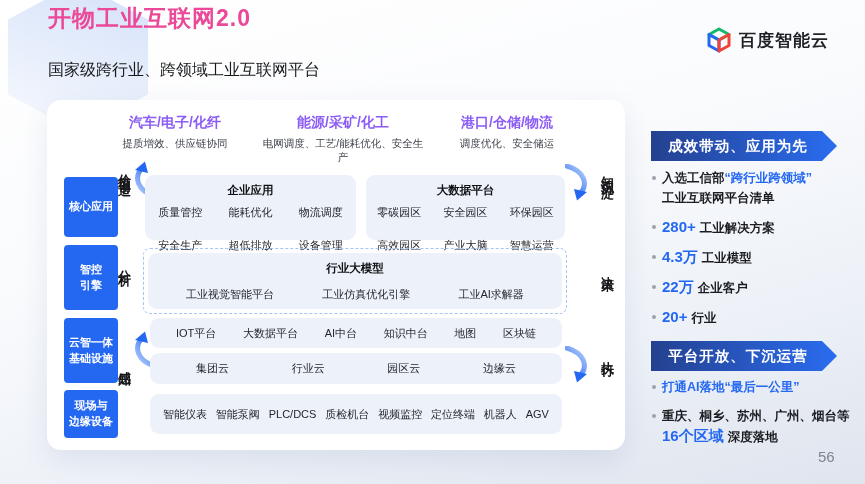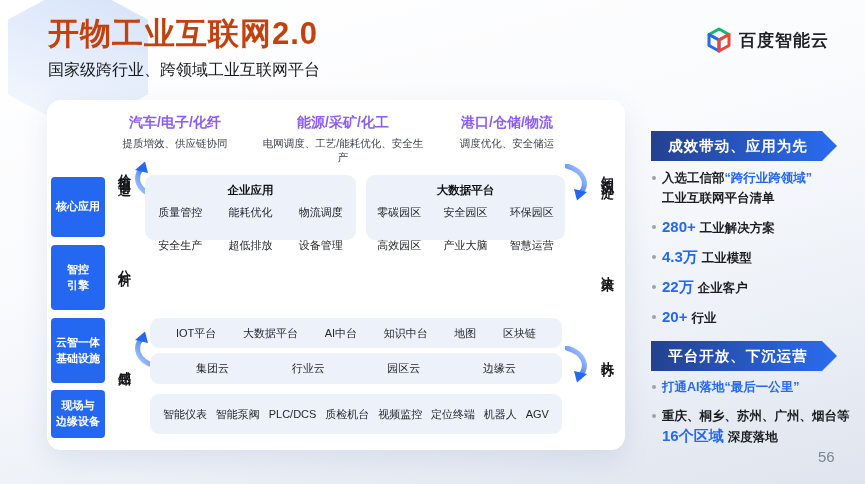--- a/index.html
+++ b/index.html
@@ -9,39 +9,39 @@
     font-family:"Liberation Sans","DejaVu Sans",sans-serif;
     background:linear-gradient(165deg,#ffffff 0%,#fafbfd 40%,#eef2f8 70%,#dfe4ee 100%);
     color:#1c1e22;
   }
   
   .deco-cube{
     position:absolute; left:8px; top:-18px; width:140px; height:150px;
     background:linear-gradient(200deg,rgba(176,200,245,.55),rgba(214,228,250,.15));
     clip-path:polygon(50% 0,100% 25%,100% 75%,50% 100%,0 75%,0 25%);
   }
-  .page-title{ position:absolute; left:48px; top:13px; font-size:31px; font-weight:bold; letter-spacing:1px; color:#c2410c; }
+  .page-title{ position:absolute; left:48px; top:3px; font-size:23px; font-weight:bold; letter-spacing:1px; color:#ec4899; }
   .page-subtitle{ position:absolute; left:48px; top:60px; font-size:16px; color:#17181a; }
   .logo{ position:absolute; left:706px; top:27px; display:flex; align-items:center; gap:7px; }
   .logo-text{ font-size:17px; font-weight:bold; color:#1f2126; letter-spacing:1px; }
 
   .card{
     position:absolute; left:47px; top:100px; width:578px; height:350px;
     background:#ffffff; border-radius:14px;
     box-shadow:0 10px 28px rgba(40,70,140,.10);
   }
   .ind-col{ position:absolute; text-align:center; }
   .ind-title{ font-size:14px; font-weight:bold; color:#8b5cf6; }
   .ind-desc{ font-size:10.5px; color:#3a3f47; margin-top:5px; }
   .ind-1{ left:48px;  top:14px; width:160px; }
   .ind-2{ left:212px; top:14px; width:168px; }
   .ind-3{ left:385px; top:14px; width:150px; }
 
   .layer-box{
-    position:absolute; left:4px; width:54px; background:#2468f2; border-radius:4px;
+    position:absolute; left:17px; width:54px; background:#2468f2; border-radius:4px;
     display:flex; align-items:center; justify-content:center; text-align:center;
   }
   .layer-box span{ color:#fff; font-size:11px; font-weight:bold; white-space:pre-line; line-height:1.45; }
   .layer-1{ top:77px;  height:60px; }
   .layer-2{ top:145px; height:65px; }
   .layer-3{ top:218px; height:65px; }
   .layer-4{ top:290px; height:48px; }
 
   .vlabel{
     position:absolute; writing-mode:vertical-rl; text-orientation:upright;
@@ -204,20 +204,30 @@
     <div class="app-grid">
       <span>零碳园区</span>
       <span>安全园区</span>
       <span>环保园区</span>
       <span>高效园区</span>
       <span>产业大脑</span>
       <span>智慧运营</span>
     </div>
   </div>
 
+  <div class="model-box">
+    <div class="chip model-inner">
+      <div class="model-title">行业大模型</div>
+      <div class="model-items">
+        <span>工业视觉智能平台</span>
+        <span>工业仿真优化引擎</span>
+        <span>工业AI求解器</span>
+      </div>
+    </div>
+  </div>
 
   <div class="chip row-box row-platform">
     <span>IOT平台</span>
     <span>大数据平台</span>
     <span>AI中台</span>
     <span>知识中台</span>
     <span>地图</span>
     <span>区块链</span>
   </div>
 

